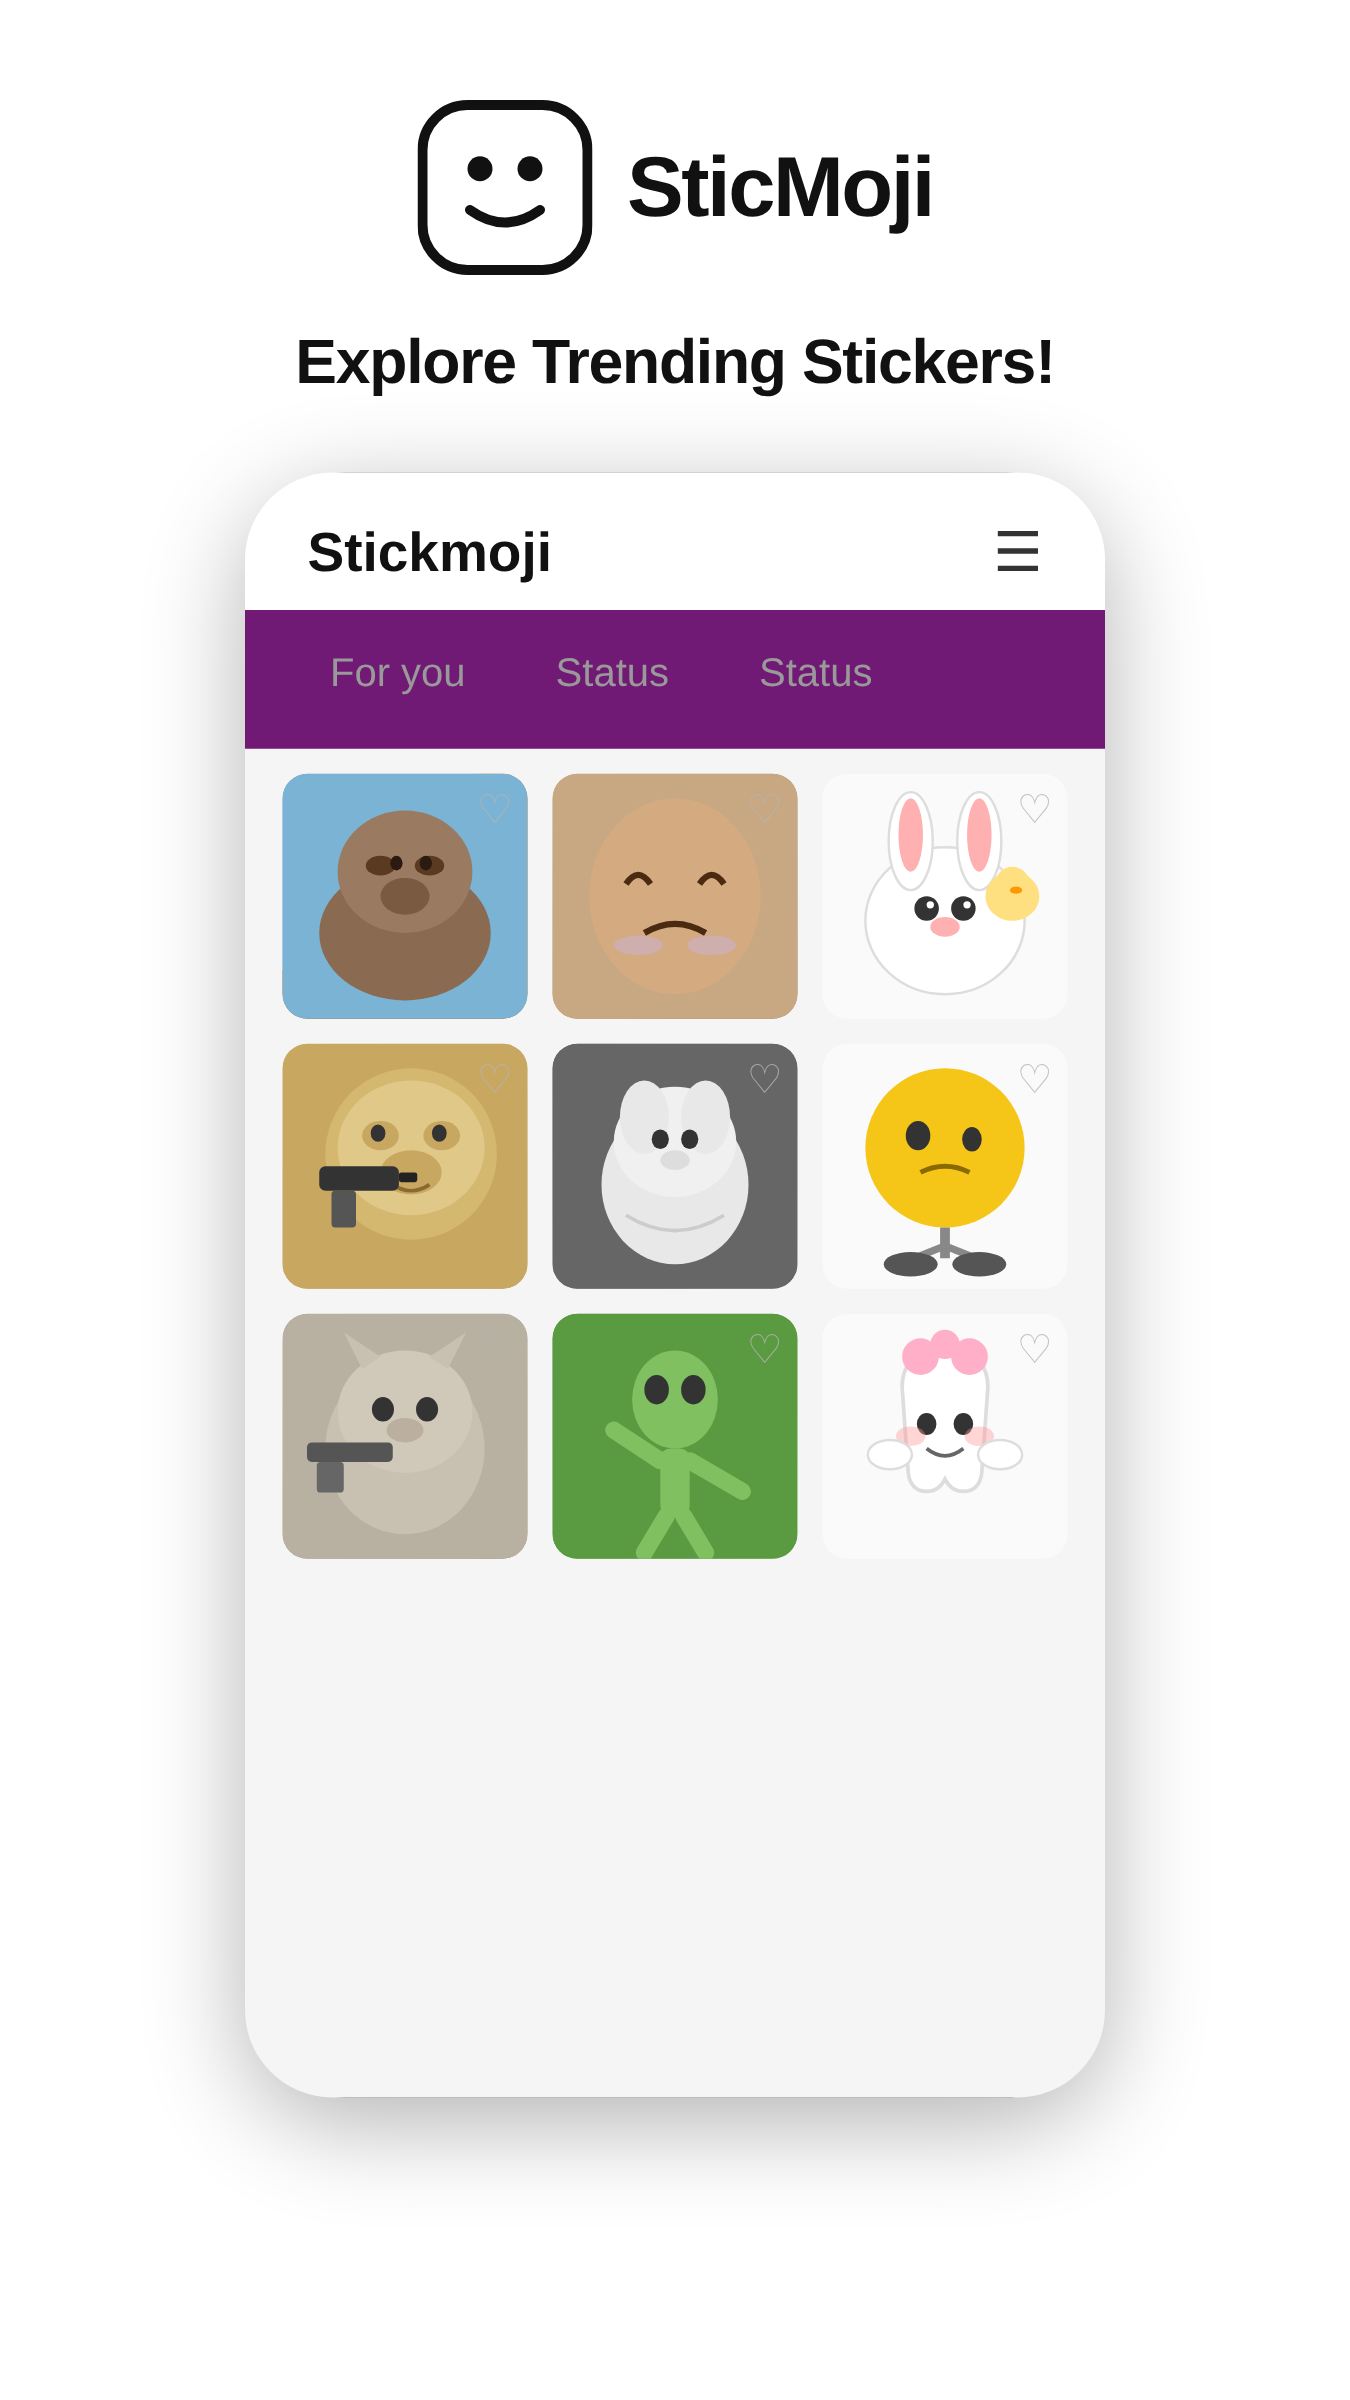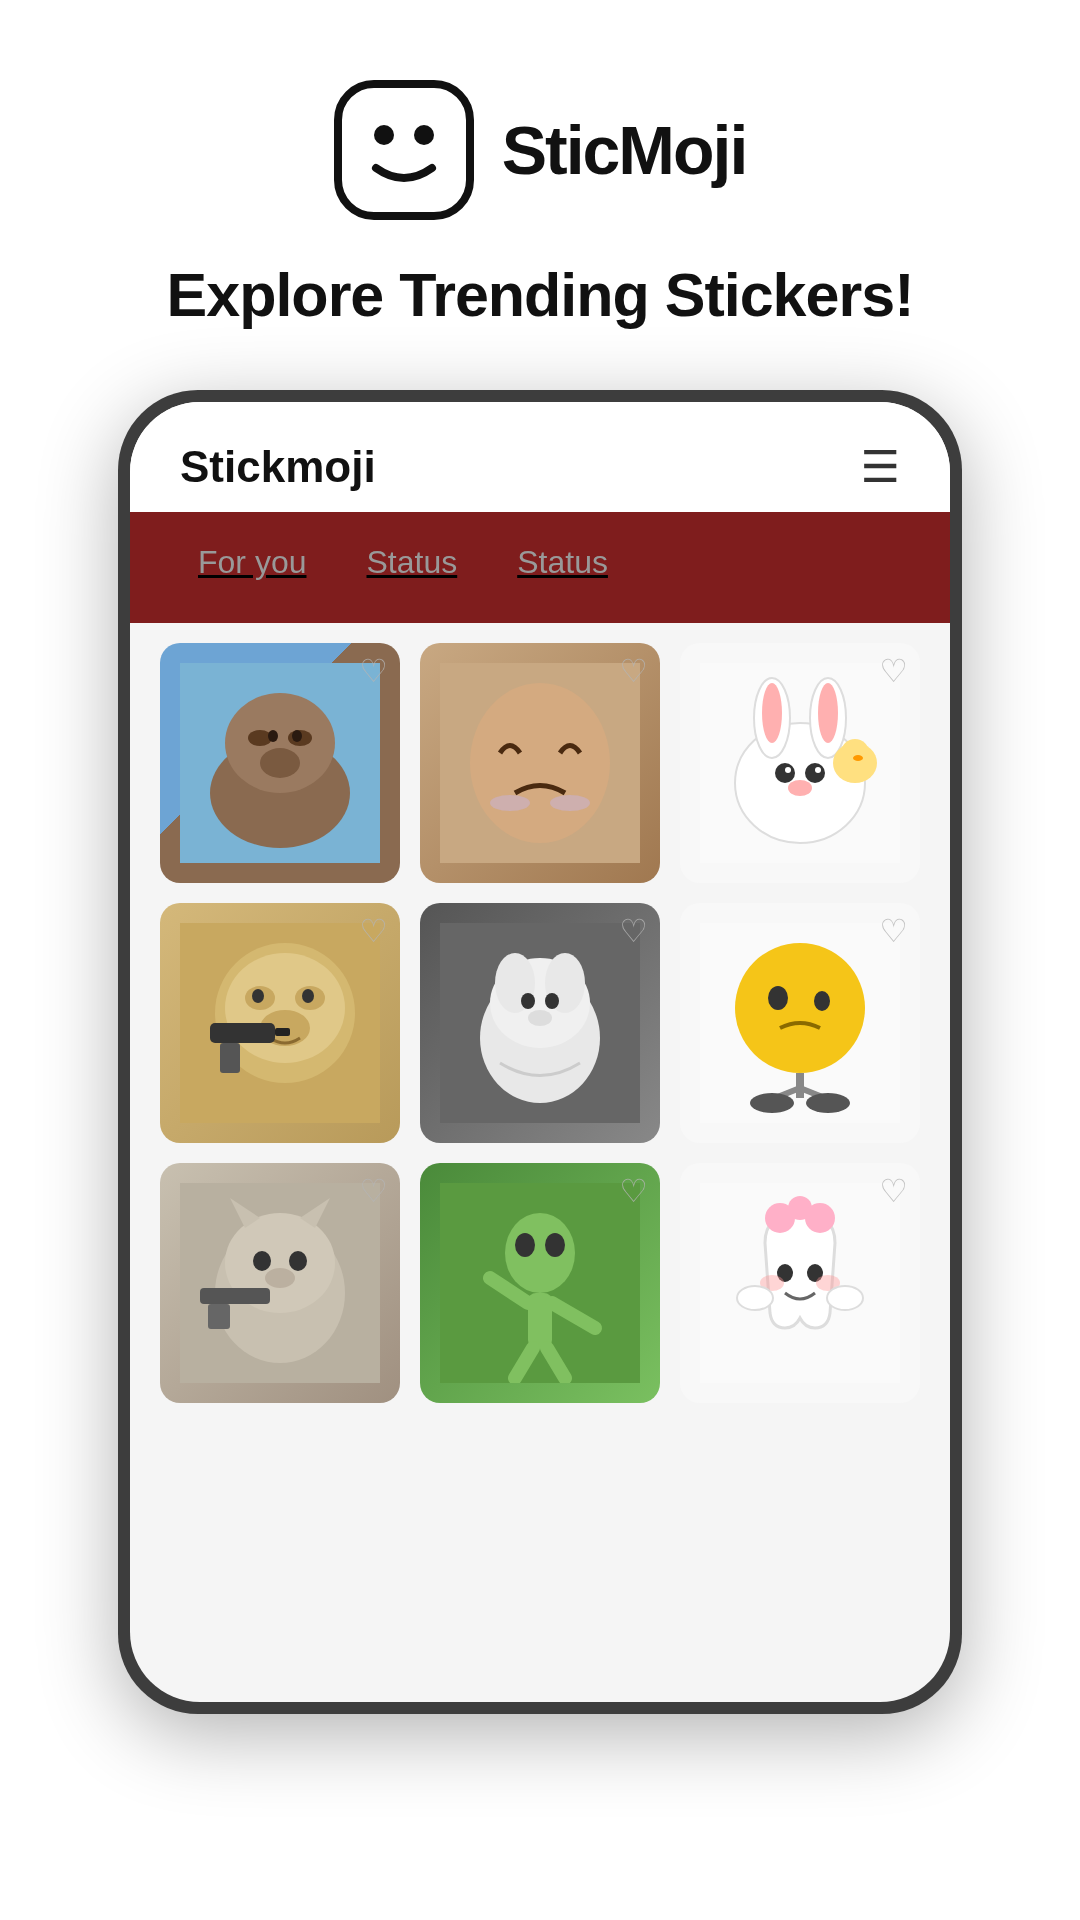--- a/index.html
+++ b/index.html
@@ -26,33 +26,32 @@
       width: 140px;
       height: 140px;
     }
     .app-title {
       font-size: 68px;
       font-weight: 800;
       color: #111;
       letter-spacing: -2px;
     }
     .app-subtitle {
-      font-size: 61px;
+      font-size: 50px;
       font-weight: 700;
       color: #111;
       margin-bottom: 60px;
       letter-spacing: -1px;
     }
 
     
     .phone-mockup {
-      width: 844px;
+      width: 688px;
       background: #3d3d3d;
       border-radius: 80px;
-      padding: 12px;
       box-shadow: 0 20px 80px rgba(0,0,0,0.3);
     }
     .phone-screen {
       background: #f5f5f5;
       border-radius: 70px;
       overflow: hidden;
       min-height: 1300px;
     }
 
     
@@ -69,26 +68,25 @@
       color: #111;
     }
     .hamburger-icon {
       font-size: 44px;
       color: #333;
       line-height: 1;
     }
 
     
     .phone-tabs {
-      background: #7f1d1d;
+      background: #701a75;
       padding: 20px 40px 30px;
       display: flex;
       align-items: center;
-      gap: 4px;
-      text-decoration: underline;
+      gap: 16px;
     }
     .tab-item {
       font-size: 32px;
       color: #999;
       padding: 12px 28px;
       border-radius: 40px;
       cursor: pointer;
       white-space: nowrap;
     }
     .tab-item.active {

